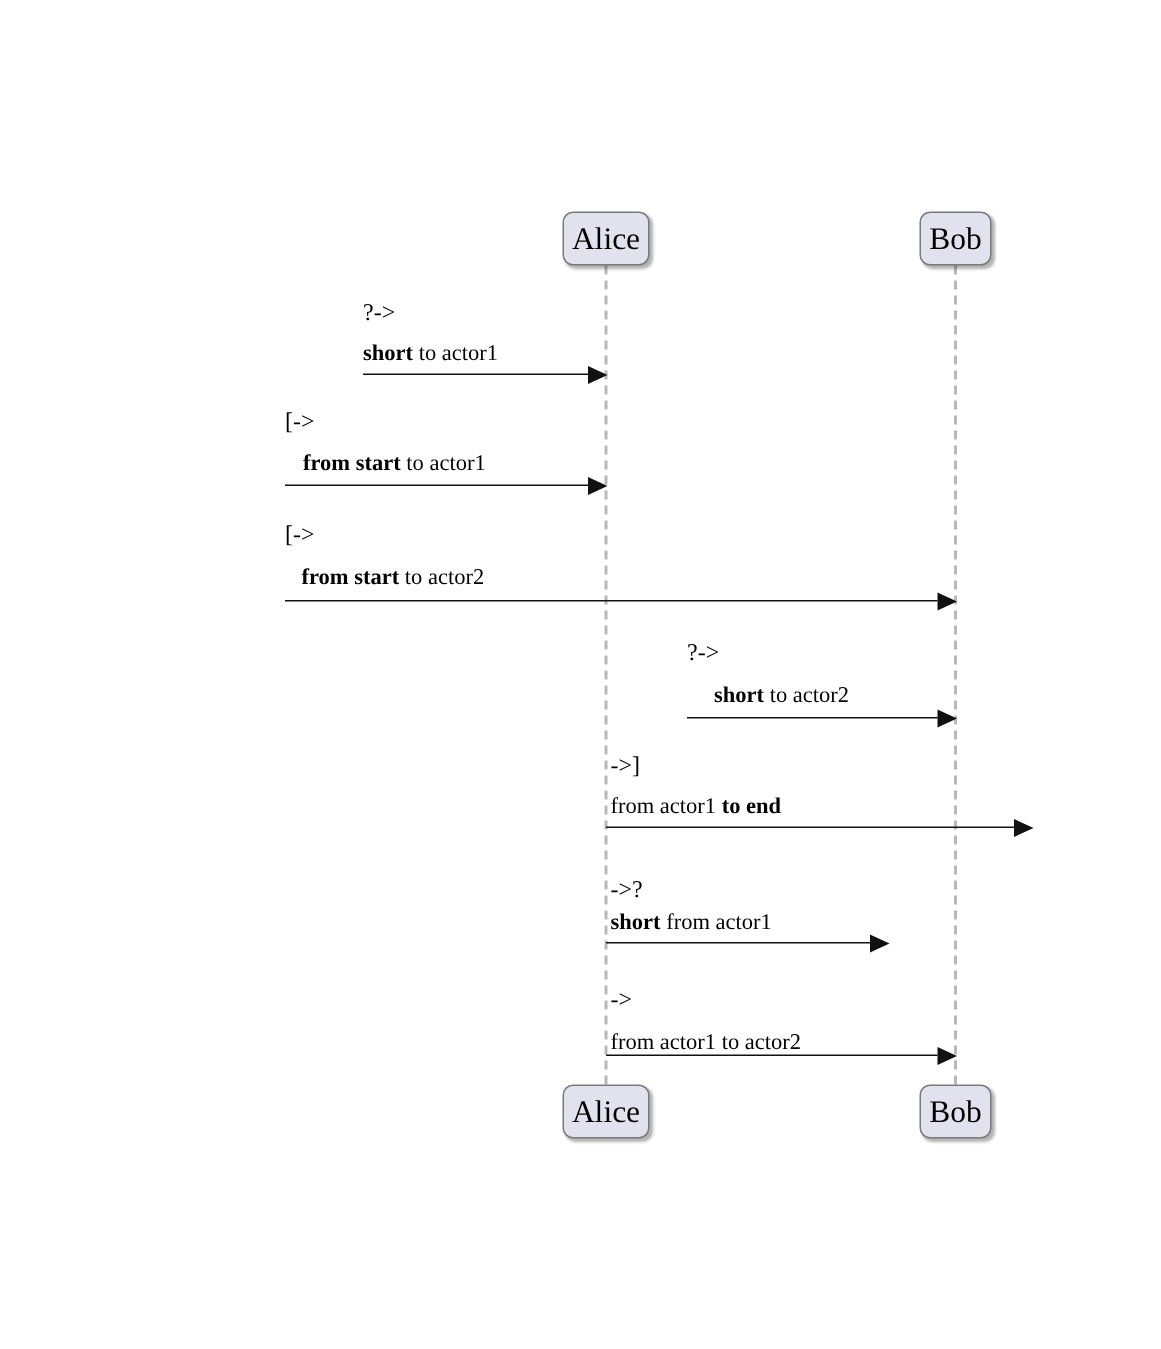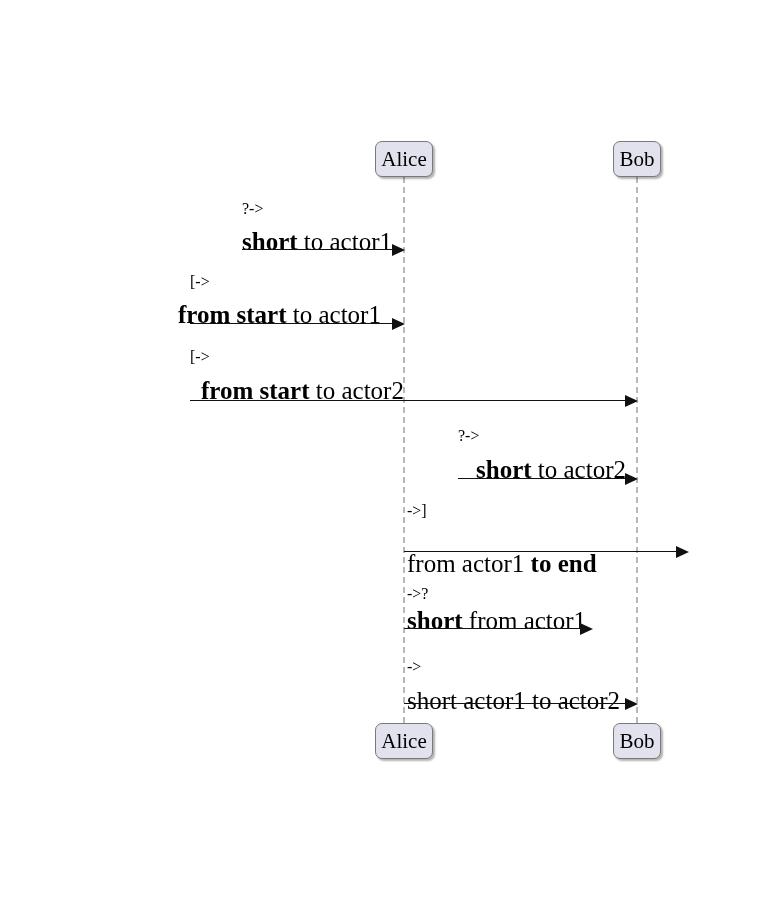--- a/index.html
+++ b/index.html
@@ -62,21 +62,21 @@
   }
   .msg-syntax {
     position: absolute;
     font-size: 16px;
     line-height: 1;
     white-space: nowrap;
     color: #000000;
   }
   .msg-label {
     position: absolute;
-    font-size: 25px;
+    font-size: 15px;
     line-height: 1;
     white-space: nowrap;
     color: #000000;
   }
   .msg-label b {
     font-weight: bold;
   }
 </style>
 </head>
 <body>
@@ -99,38 +99,38 @@
   <div class="actor-box" style="left:565px; top:723px; width:48px; height:36px;">
     <span>Bob</span>
   </div>
 
   <div id="messages-layer">
       <div class="msg-syntax" style="left: 194px; top: 201px;">?-&gt;</div>
       <div class="msg-label" style="left: 194px; top: 229px;"><b>short</b><span> to actor1</span></div>
       <div class="msg-line" style="left: 194px; top: 249px; width: 150px;"></div>
       <div class="arrow-head" style="left: 344px; top: 244px;"></div>
       <div class="msg-syntax" style="left: 142px; top: 274px;">[-&gt;</div>
-      <div class="msg-label" style="left: 130px; top: 302px;"><b>from start</b><span> to actor1</span></div>
+      <div class="msg-label" style="left: 154px; top: 302px;"><b>from start</b><span> to actor1</span></div>
       <div class="msg-line" style="left: 142px; top: 323px; width: 202px;"></div>
       <div class="arrow-head" style="left: 344px; top: 318px;"></div>
       <div class="msg-syntax" style="left: 142px; top: 349px;">[-&gt;</div>
       <div class="msg-label" style="left: 153px; top: 378px;"><b>from start</b><span> to actor2</span></div>
       <div class="msg-line" style="left: 142px; top: 400px; width: 435px;"></div>
       <div class="arrow-head" style="left: 577px; top: 395px;"></div>
       <div class="msg-syntax" style="left: 410px; top: 428px;">?-&gt;</div>
       <div class="msg-label" style="left: 428px; top: 457px;"><b>short</b><span> to actor2</span></div>
       <div class="msg-line" style="left: 410px; top: 478px; width: 167px;"></div>
       <div class="arrow-head" style="left: 577px; top: 473px;"></div>
       <div class="msg-syntax" style="left: 359px; top: 503px;">-&gt;]</div>
-      <div class="msg-label" style="left: 359px; top: 551px;"><span>from actor1 </span><b>to end</b></div>
+      <div class="msg-label" style="left: 359px; top: 531px;"><span>from actor1 </span><b>to end</b></div>
       <div class="msg-line" style="left: 356px; top: 551px; width: 272px;"></div>
       <div class="arrow-head" style="left: 628px; top: 546px;"></div>
       <div class="msg-syntax" style="left: 359px; top: 586px;">-&gt;?</div>
       <div class="msg-label" style="left: 359px; top: 608px;"><b>short</b><span> from actor1</span></div>
       <div class="msg-line" style="left: 356px; top: 628px; width: 176px;"></div>
       <div class="arrow-head" style="left: 532px; top: 623px;"></div>
       <div class="msg-syntax" style="left: 359px; top: 659px;">-&gt;</div>
-      <div class="msg-label" style="left: 359px; top: 688px;"><span>short actor1 to actor2</span></div>
+      <div class="msg-label" style="left: 359px; top: 688px;"><span>from actor1 to actor2</span></div>
       <div class="msg-line" style="left: 356px; top: 703px; width: 221px;"></div>
       <div class="arrow-head" style="left: 577px; top: 698px;"></div>
     </div>
 
 </div>
 
 </body></html>

